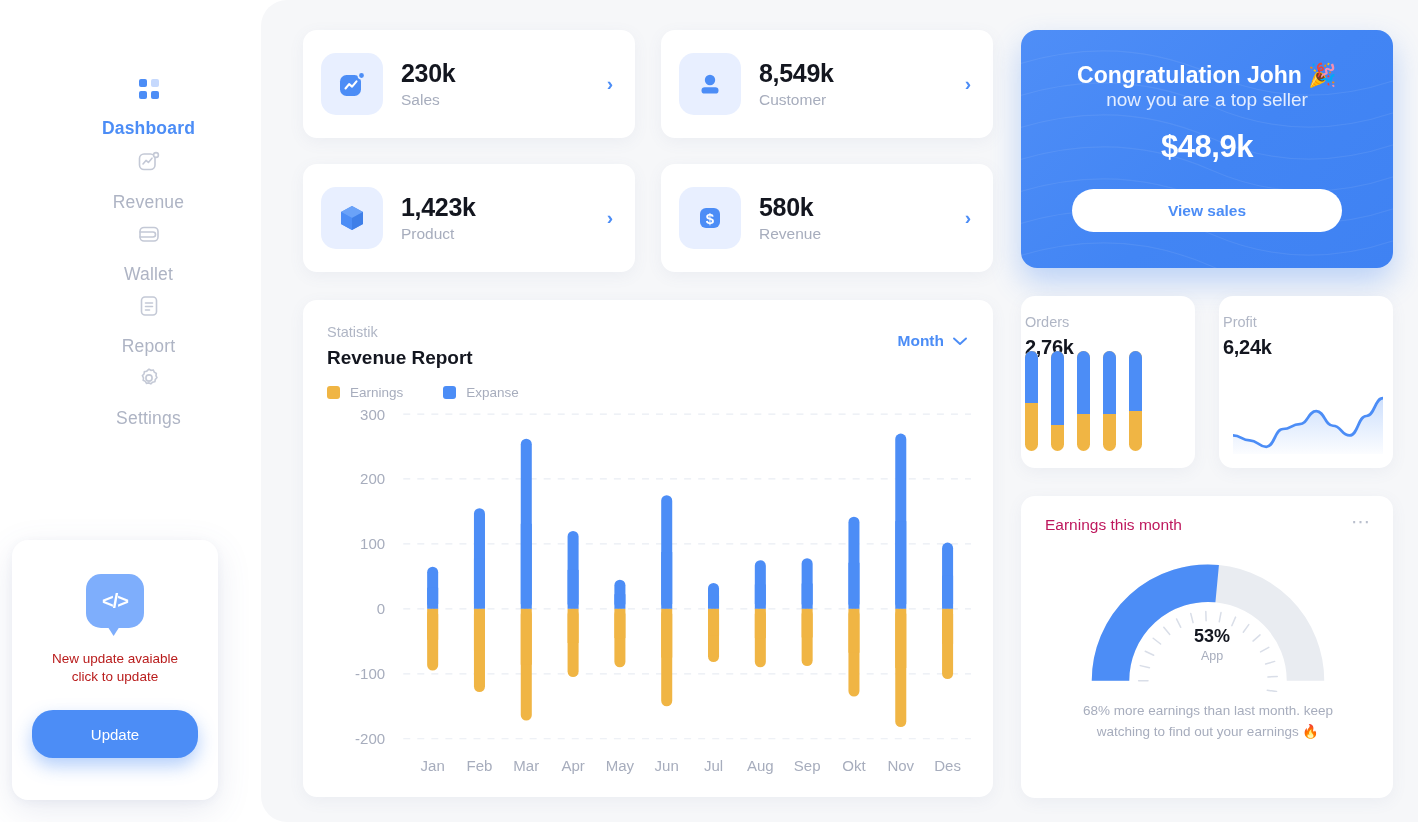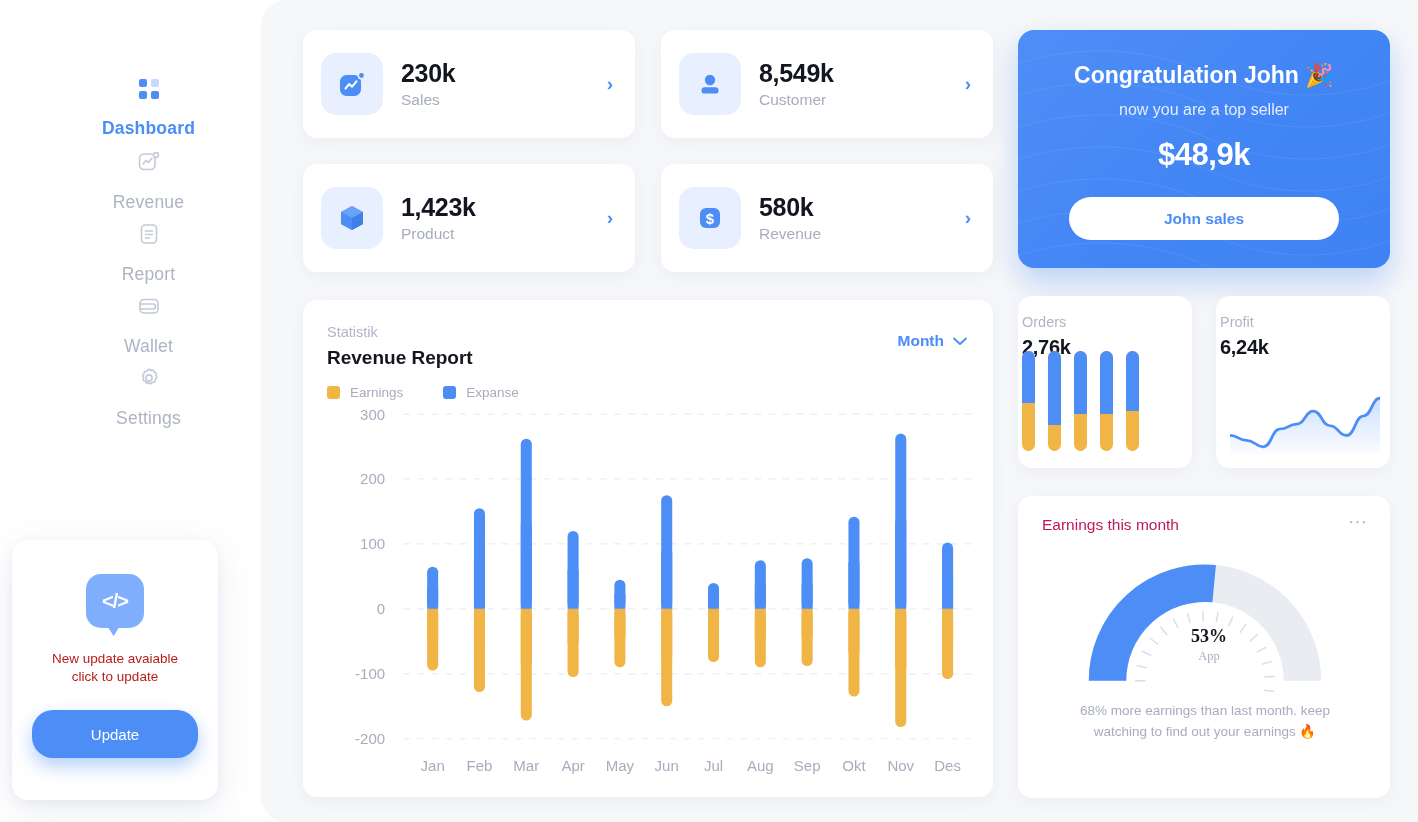--- a/index.html
+++ b/index.html
@@ -53,21 +53,21 @@
     background: #4c8df6; color: #fff; font-size: 15px; font-family: inherit;
     cursor: pointer; box-shadow: 0 8px 18px rgba(76,141,246,.42);
   }
 
   
   .main {
     flex: 1; height: 822px; background: #f6f7f9;
     border-top-left-radius: 26px; border-bottom-left-radius: 26px;
     padding: 30px 28px 0 42px; position: relative; overflow: hidden;
   }
-  .grid { display: flex; align-items: flex-start; justify-content: space-between; }
+  .grid { display: flex; gap: 28px; align-items: flex-start; }
   .col-left { width: 690px; flex: 0 0 690px; }
   .col-right { width: 372px; flex: 0 0 372px; }
 
   .card { background: #fff; border-radius: 14px; box-shadow: 0 4px 16px rgba(100,116,150,.07); }
 
   
   .stats { display: grid; grid-template-columns: 1fr 1fr; gap: 26px; }
   .stat {
     height: 108px; display: flex; align-items: center; padding: 0 22px 0 18px; cursor: pointer;
   }
@@ -82,21 +82,21 @@
 
   
   .congrat {
     height: 238px; border-radius: 16px; position: relative; overflow: hidden;
     background: linear-gradient(135deg,#4f8ef7 0%,#4285f4 55%,#3f82f3 100%);
     box-shadow: 0 14px 30px rgba(66,133,244,.33);
     display: flex; flex-direction: column; align-items: center; padding-top: 32px;
   }
   .congrat svg.waves { position: absolute; inset: 0; width: 100%; height: 100%; opacity: .35; }
   .congrat-title { font-size: 23px; font-weight: 700; color: #fff; position: relative; z-index: 2; }
-  .congrat-sub { font-size: 16px; color: #e3edff; margin-top: 12px; position: relative; z-index: 2; }
+  .congrat-sub { font-size: 19px; color: #e3edff; position: relative; z-index: 2; }
   .congrat-amt { font-size: 31px; font-weight: 700; color: #fff; margin-top: 18px; position: relative; z-index: 2; letter-spacing: -.5px; }
   .view-btn {
     margin-top: 24px; width: 270px; height: 43px; background: #fff; border: none; border-radius: 22px;
     color: #4c8df6; font-size: 15.5px; font-weight: 700; font-family: inherit; cursor: pointer;
     position: relative; z-index: 2;
   }
 
   
   .report { margin-top: 28px; height: 497px; padding: 24px 20px 10px 24px; position: relative; }
   .report-eyebrow { font-size: 14.5px; color: #b0b6c5; }
@@ -120,21 +120,21 @@
   .mb { width: 13px; border-radius: 7px; overflow: hidden; display: flex; flex-direction: column; justify-content: flex-end; background:#f0b544; }
   .mb i { display:block; background:#4c8df6; }
 
   
   .earn { margin-top: 28px; height: 302px; padding: 20px 22px 0 24px; position: relative; }
   .earn-head { display: flex; justify-content: space-between; align-items: flex-start; }
   .earn-label { font-size: 15.5px; color: #be185d; }
   .dots-ico { color: #b9bfcd; font-size: 19px; letter-spacing: 1px; cursor: pointer; line-height: 12px; }
   .earn-value { font-size: 20px; font-weight: 700; color: #13161f; margin-top: 8px; letter-spacing: -.2px; }
   .gauge-wrap { position: relative; height: 150px; margin-top: 8px; }
-  .gauge-center { position: absolute; left: 8px; right: 0; top: 84px; text-align: center; font-family: Liberation Serif, serif; }
+  .gauge-center { position: absolute; left: 8px; right: 0; top: 84px; text-align: center; }
   .gauge-pct { font-size: 18px; font-weight: 700; color: #13161f; }
   .gauge-sub { font-size: 12.5px; color: #a7adbd; margin-top: 2px; }
   .earn-foot { text-align: center; font-size: 13.5px; color: #a7adbd; line-height: 21px; margin-top: 8px; }
 </style>
 </head>
 <body>
 
 <div class="app">
 
   <aside class="sidebar">
@@ -159,35 +159,35 @@
             <path d="M6 14l3-3.6 2.4 2 3.6-4.2" stroke-linecap="round" stroke-linejoin="round"></path>
             <circle cx="19" cy="5" r="2.4" fill="#fff"></circle>
           </svg>
         </span>
         <span class="nav-label">Revenue</span>
       </div>
 
       <div class="nav-item">
         <span class="nav-ico">
           <svg width="24" height="24" viewBox="0 0 24 24" fill="none" stroke="#c4c9d6" stroke-width="1.6">
-            <rect x="4.5" y="3" width="15" height="18" rx="3.5"></rect>
-            <path d="M8.5 9h7M8.5 12.5h7M8.5 16h4" stroke-linecap="round"></path>
+            <rect x="3" y="5.5" width="18" height="13.5" rx="4"></rect>
+            <path d="M3 10h13a2.5 2.5 0 012.5 2.5v0A2.5 2.5 0 0116 15H3" stroke-linecap="round"></path>
           </svg>
         </span>
-        <span class="nav-label">Report</span>
+        <span class="nav-label">Wallet</span>
       </div>
 
       <div class="nav-item">
         <span class="nav-ico">
           <svg width="24" height="24" viewBox="0 0 24 24" fill="none" stroke="#c4c9d6" stroke-width="1.6">
-            <rect x="3" y="5.5" width="18" height="13.5" rx="4"></rect>
-            <path d="M3 10h13a2.5 2.5 0 012.5 2.5v0A2.5 2.5 0 0116 15H3" stroke-linecap="round"></path>
+            <rect x="4.5" y="3" width="15" height="18" rx="3.5"></rect>
+            <path d="M8.5 9h7M8.5 12.5h7M8.5 16h4" stroke-linecap="round"></path>
           </svg>
         </span>
-        <span class="nav-label">Wallet</span>
+        <span class="nav-label">Report</span>
       </div>
 
       <div class="nav-item">
         <span class="nav-ico">
           <svg width="24" height="24" viewBox="0 0 24 24" fill="none" stroke="#c4c9d6" stroke-width="1.6">
             <path d="M12 3.2l2 1.1 2.3-.3 1 2.1 2 1.2-.3 2.3.9 2.1-1.6 1.7-.4 2.3-2.3.5-1.7 1.6-2.1-.9-2.3.4-1.2-2-2.1-1 .3-2.3L5.4 9.7 7 8l.4-2.3L9.7 5.2 11.4 3.6z"></path>
             <circle cx="12" cy="12" r="3.1"></circle>
           </svg>
         </span>
         <span class="nav-label">Settings</span>
@@ -384,21 +384,21 @@
               <path d="M-20 104 Q 90 64 190 108 T 400 104"></path>
               <path d="M-20 136 Q 90 96 190 140 T 400 136"></path>
               <path d="M-20 168 Q 90 128 190 172 T 400 168"></path>
               <path d="M-20 200 Q 90 160 190 204 T 400 200"></path>
               <path d="M-20 232 Q 90 192 190 236 T 400 232"></path>
             </g>
           </svg>
           <div class="congrat-title">Congratulation John 🎉</div>
           <div class="congrat-sub">now you are a top seller</div>
           <div class="congrat-amt">$48,9k</div>
-          <button class="view-btn">John sales</button>
+          <button class="view-btn">View sales</button>
         </section>
 
         <div class="mini-row">
 
           <div class="card mini">
             <div class="mini-label">Orders</div>
             <div class="mini-value">2,76k</div>
             <div class="mini-bars" id="orders-bars">
                 <div class="mb" style="height: 100px;">
                   <i style="height: 52px; margin-bottom: auto;"></i>

